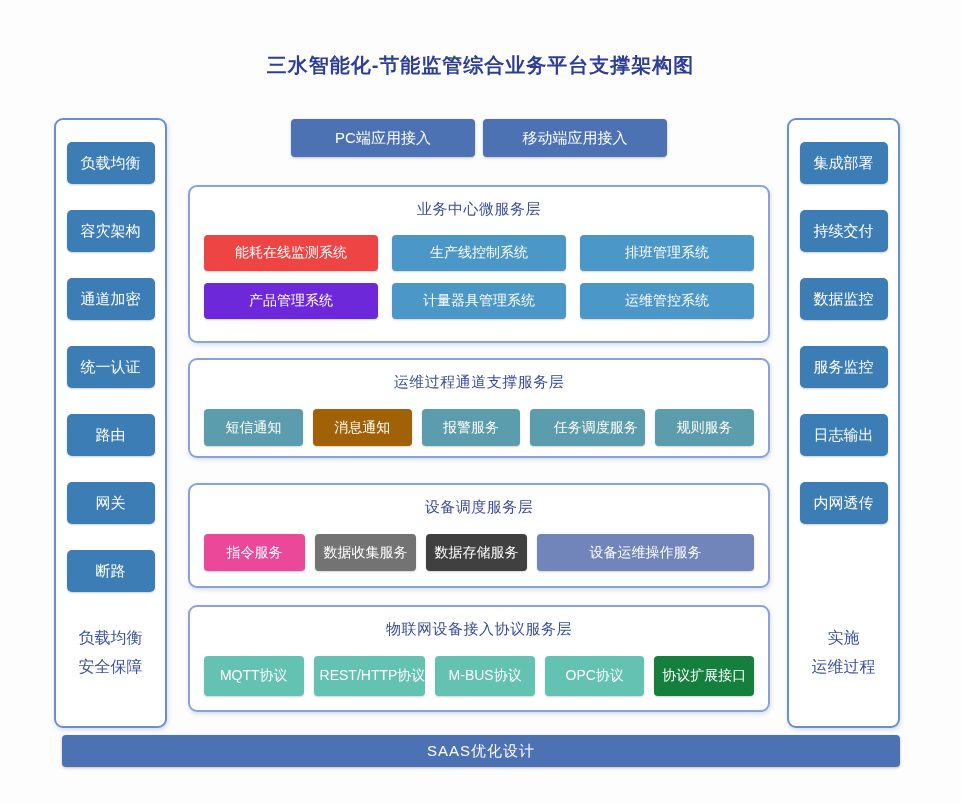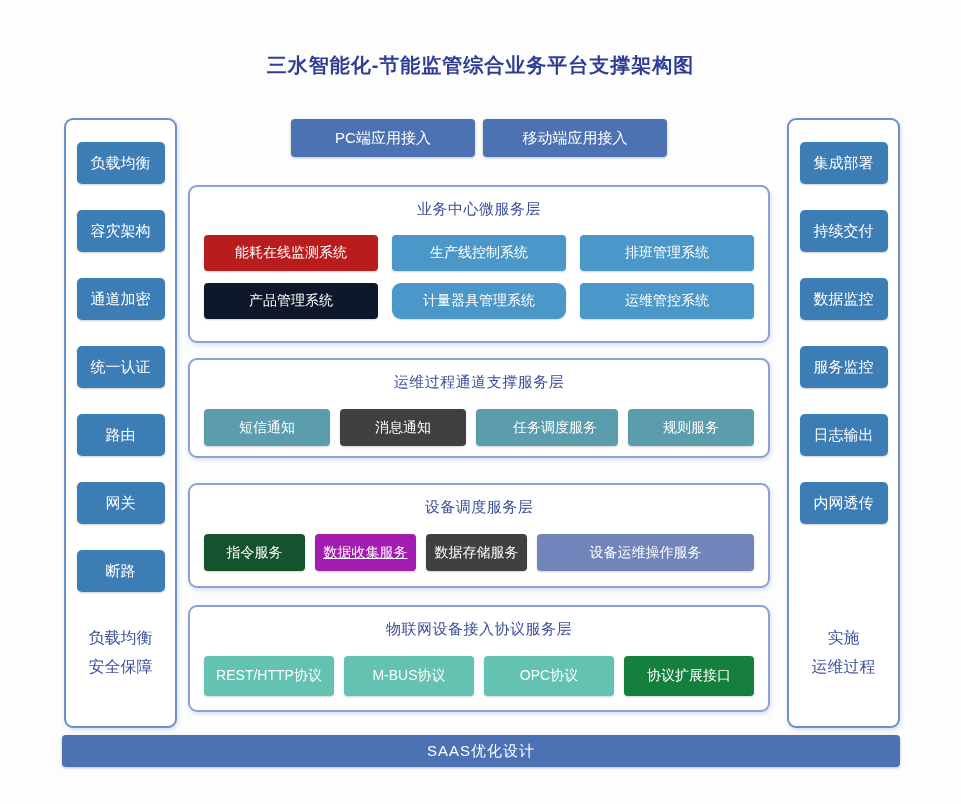--- a/index.html
+++ b/index.html
@@ -33,21 +33,21 @@
   .side-panel{
     position:absolute;
     top:118px;
     width:113px;
     height:610px;
     background:#fff;
     border:2px solid var(--panel-border);
     border-radius:9px;
     box-shadow:1px 2px 4px rgba(120,145,190,.3);
   }
-  .side-panel.left{left:64px;}
+  .side-panel.left{left:54px;}
   .side-panel.right{left:787px;}
   .side-items{
     display:flex;
     flex-direction:column;
     align-items:center;
     gap:26px;
     padding-top:22px;
   }
   .side-box{
     width:88px;height:42px;
@@ -161,50 +161,52 @@
 
 <div class="access-buttons">
     <div class="access-btn">PC端应用接入</div>
     <div class="access-btn">移动端应用接入</div>
   </div>
 
 <div>
     <div class="layer layer-1">
       <div class="layer-title">业务中心微服务层</div>
       <div class="layer-items">
-        <div class="layer-node" style="background: #b91c1c;">能耗在线监测系统</div>
+        <div class="layer-node" style="background: #ef4444;">能耗在线监测系统</div>
         <div class="layer-node" style="background: rgb(74, 151, 200);">生产线控制系统</div>
         <div class="layer-node" style="background: rgb(74, 151, 200);">排班管理系统</div>
-        <div class="layer-node" style="background: #0f172a;">产品管理系统</div>
-        <div class="layer-node" style="background: rgb(74, 151, 200); border-radius: 9px;">计量器具管理系统</div>
+        <div class="layer-node" style="background: #6d28d9;">产品管理系统</div>
+        <div class="layer-node" style="background: rgb(74, 151, 200);">计量器具管理系统</div>
         <div class="layer-node" style="background: rgb(74, 151, 200);">运维管控系统</div>
       </div>
     </div>
     <div class="layer layer-2">
       <div class="layer-title">运维过程通道支撑服务层</div>
       <div class="layer-items">
         <div class="layer-node" style="background: rgb(92, 157, 173);">短信通知</div>
-        <div class="layer-node" style="background: #404040;">消息通知</div>
+        <div class="layer-node" style="background: #a16207;">消息通知</div>
+        <div class="layer-node" style="background: rgb(92, 157, 173);">报警服务</div>
         <div class="layer-node" style="background: rgb(92, 157, 173); padding-left: 16px;">任务调度服务</div>
         <div class="layer-node" style="background: rgb(92, 157, 173);">规则服务</div>
       </div>
     </div>
     <div class="layer layer-3">
       <div class="layer-title">设备调度服务层</div>
       <div class="layer-items">
-        <div class="layer-node" style="background: #14532d;">指令服务</div>
-        <div class="layer-node" style="background: #a21caf; text-decoration: underline;">数据收集服务</div>
+        <div class="layer-node" style="background: #ec4899;">指令服务</div>
+        <div class="layer-node" style="background: #737373;">数据收集服务</div>
         <div class="layer-node" style="background: #404040;">数据存储服务</div>
         <div class="layer-node" style="background: rgb(113, 133, 186);">设备运维操作服务</div>
       </div>
     </div>
     <div class="layer layer-4">
       <div class="layer-title">物联网设备接入协议服务层</div>
       <div class="layer-items">
-        <div class="layer-node" style="background: rgb(99, 194, 177);">REST/HTTP协议</div>
+        <div class="layer-node" style="background: rgb(99, 194, 177);">MQTT协议</div>
+        <div class="layer-node" style="background: rgb(99, 194, 177); padding-left: 6px;">REST/HTTP协议</div>
         <div class="layer-node" style="background: rgb(99, 194, 177);">M-BUS协议</div>
         <div class="layer-node" style="background: rgb(99, 194, 177);">OPC协议</div>
         <div class="layer-node" style="background: #15803d;">协议扩展接口</div>
       </div>
     </div>
   </div>
 
 <div class="side-panel right">
   <div class="side-items">
       <div class="side-box">集成部署</div>

